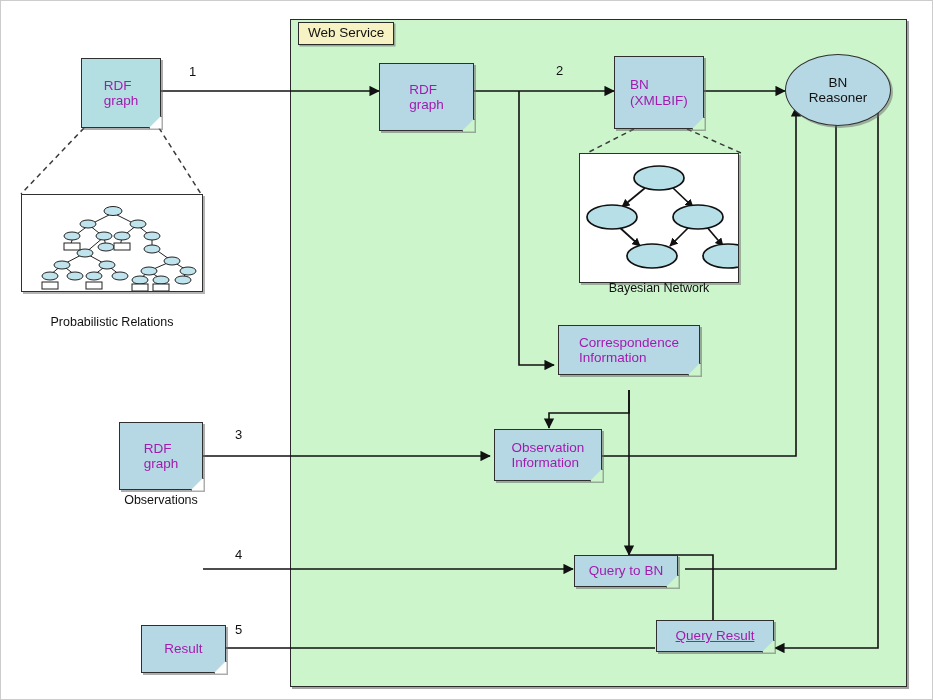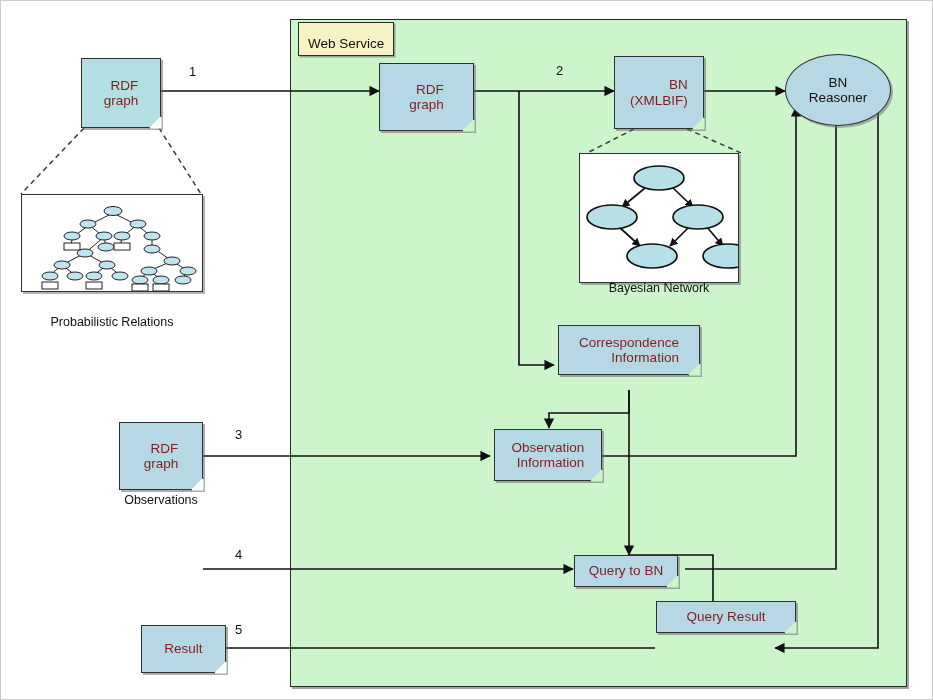--- a/index.html
+++ b/index.html
@@ -33,40 +33,40 @@
     height: 668px;
     background: #ccf5cc;
     border: 1.5px solid #2b2b2b;
     box-sizing: border-box;
     box-shadow: 2px 2px 0 rgba(90,90,90,0.55);
   }
   .ws-tab {
     position: absolute;
     left: 297px;
     top: 21px;
-    padding: 13px 9px 4px 9px;
+    padding: 2px 9px 4px 9px;
     background: #f7f2c4;
     border: 1.5px solid #2b2b2b;
     font-size: 13.5px;
     color: #111;
     line-height: 15px;
     box-sizing: border-box;
     box-shadow: 1.5px 1.5px 0 rgba(90,90,90,0.5);
   }
   
   .note {
     position: absolute;
     box-sizing: border-box;
     display: flex;
     align-items: center;
     justify-content: center;
-    text-align: right;
+    text-align: left;
     font-size: 13.5px;
     line-height: 15.5px;
-    color: #7f1d1d;
+    color: #a21caf;
     background: #b6d7e4;
     border: 1.5px solid #2f2f2f;
     box-shadow: 2px 2px 0 rgba(105,105,105,0.55);
   }
   .note.cyan {
     background: #b3dfe2;
   }
   .note .fold {
     position: absolute;
     right: -1.5px;
@@ -303,21 +303,21 @@
     <span class="fold on-white"></span>
   </div>
   <div class="caption" style="left:112px; top:492px; width:96px;text-align:center;">Observations</div>
 
 
   <div class="note" style="left:573px; top:554px; width:104px; height:32px;">
     <span>Query to BN</span>
     <span class="fold on-green"></span>
   </div>
 
-  <div class="note" style="left:655px; top:600px; width:140px; height:32px;">
+  <div class="note" style="left:655px; top:619px; width:118px; height:32px;text-decoration:underline;">
     <span>Query Result</span>
     <span class="fold on-green"></span>
   </div>
 
   <div class="note" style="left:140px; top:624px; width:85px; height:48px;">
     <span>Result</span>
     <span class="fold on-white"></span>
   </div>
 
   <div class="edge-num" style="left:188px; top:63px;">1</div>

